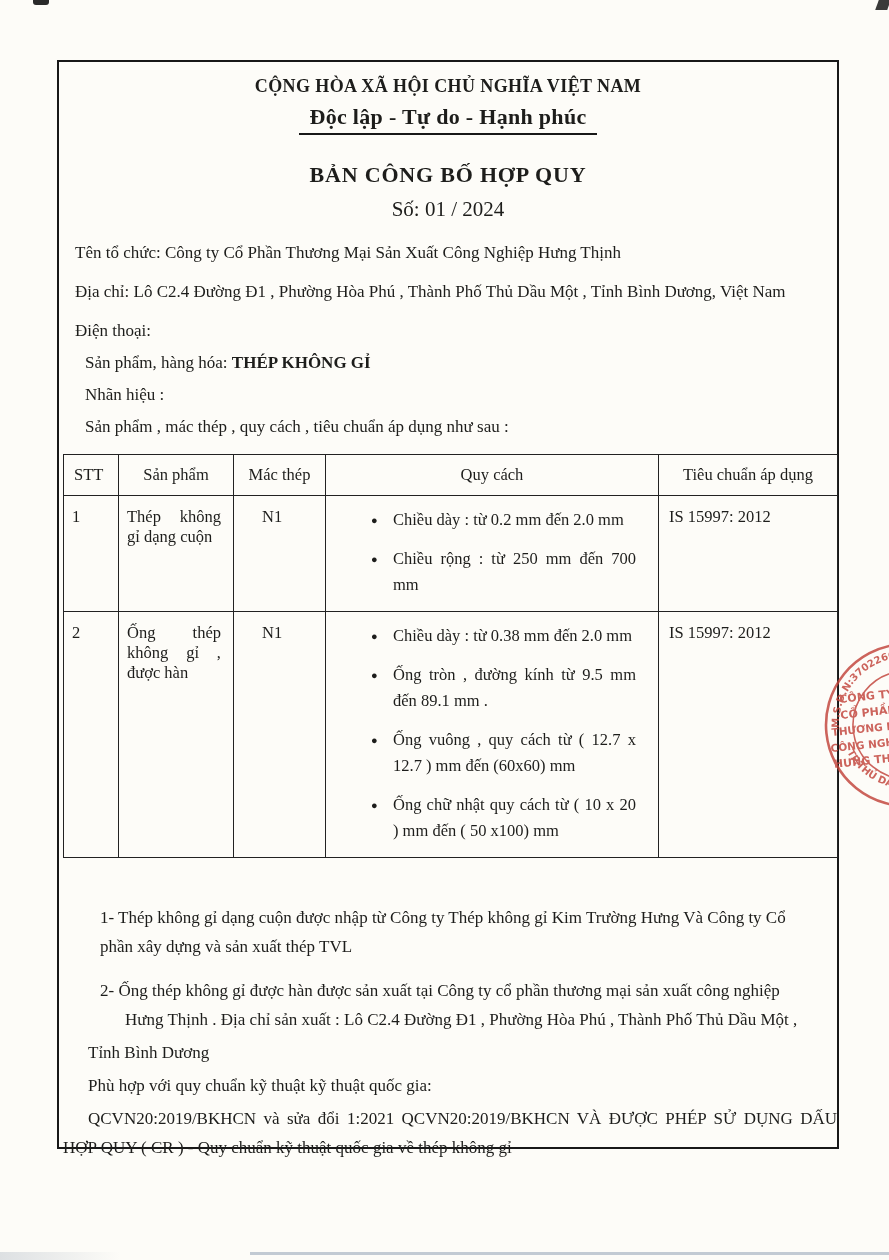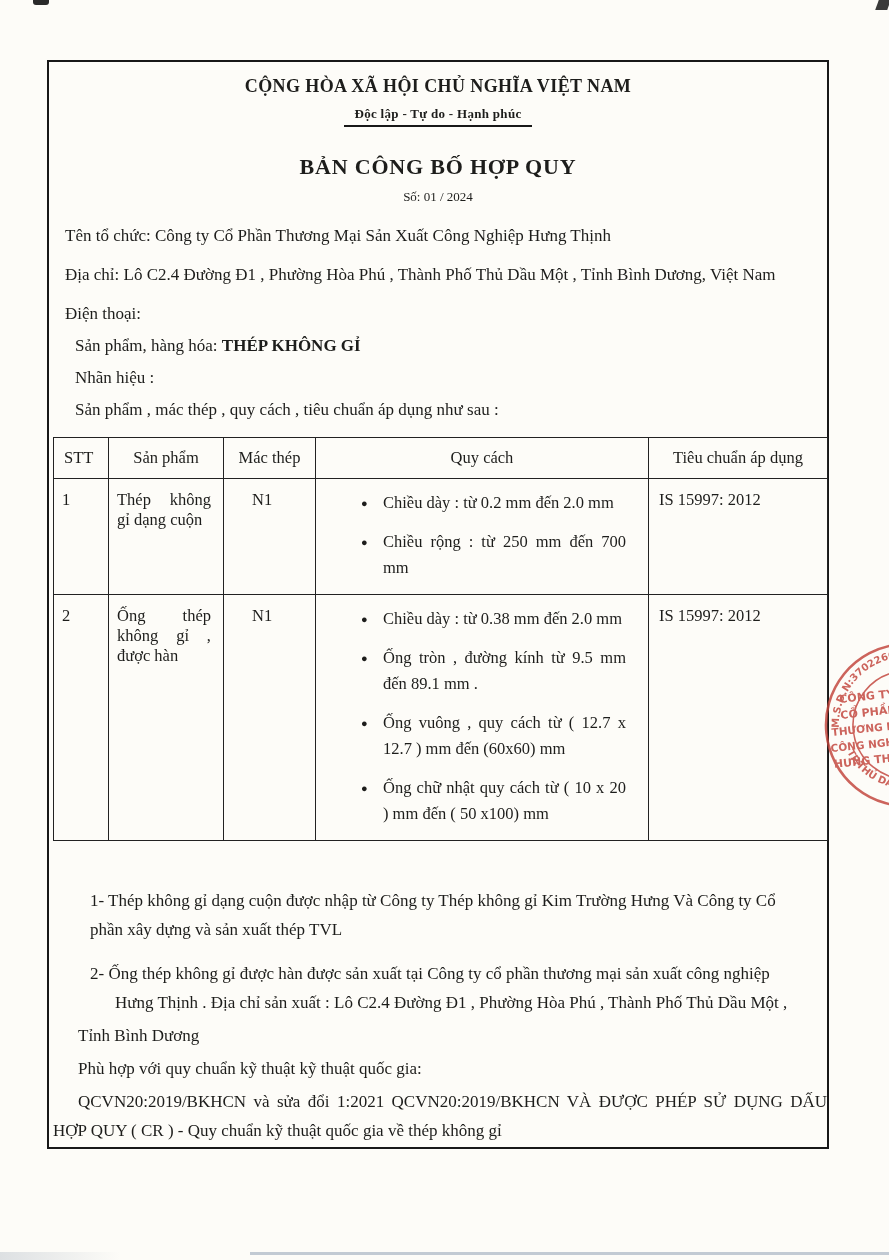--- a/index.html
+++ b/index.html
@@ -11,55 +11,55 @@
     width: 889px;
     height: 1260px;
     background: #fdfcf8;
     overflow: hidden;
     color: #1d1d1b;
     margin: 0 auto;
   }
 
   .frame {
     position: absolute;
-    left: 47px;
+    left: 57px;
     top: 60px;
     width: 782px;
     height: 1089px;
     border: 2px solid #181818;
     padding: 14px 16px 0 16px;
   }
 
   
   .nat-header { text-align: center; }
   .nat-title {
     font-size: 18px;
     font-weight: bold;
     letter-spacing: 0.4px;
   }
   .motto-wrap { margin-top: 7px; }
   .motto {
     display: inline-block;
-    font-size: 13px;
+    font-size: 22px;
     font-weight: bold;
     padding: 0 10px 3px 10px;
     border-bottom: 2px solid #181818;
     letter-spacing: 0.3px;
   }
 
   .doc-title {
     text-align: center;
     font-size: 22px;
     font-weight: bold;
     letter-spacing: 0.8px;
     margin-top: 27px;
   }
   .doc-number {
     text-align: center;
-    font-size: 13px;
+    font-size: 21px;
     margin-top: 9px;
   }
 
   
   .info { margin-top: 16px; }
   .para {
     font-size: 17px;
     line-height: 29px;
     margin-top: 10px;
   }

